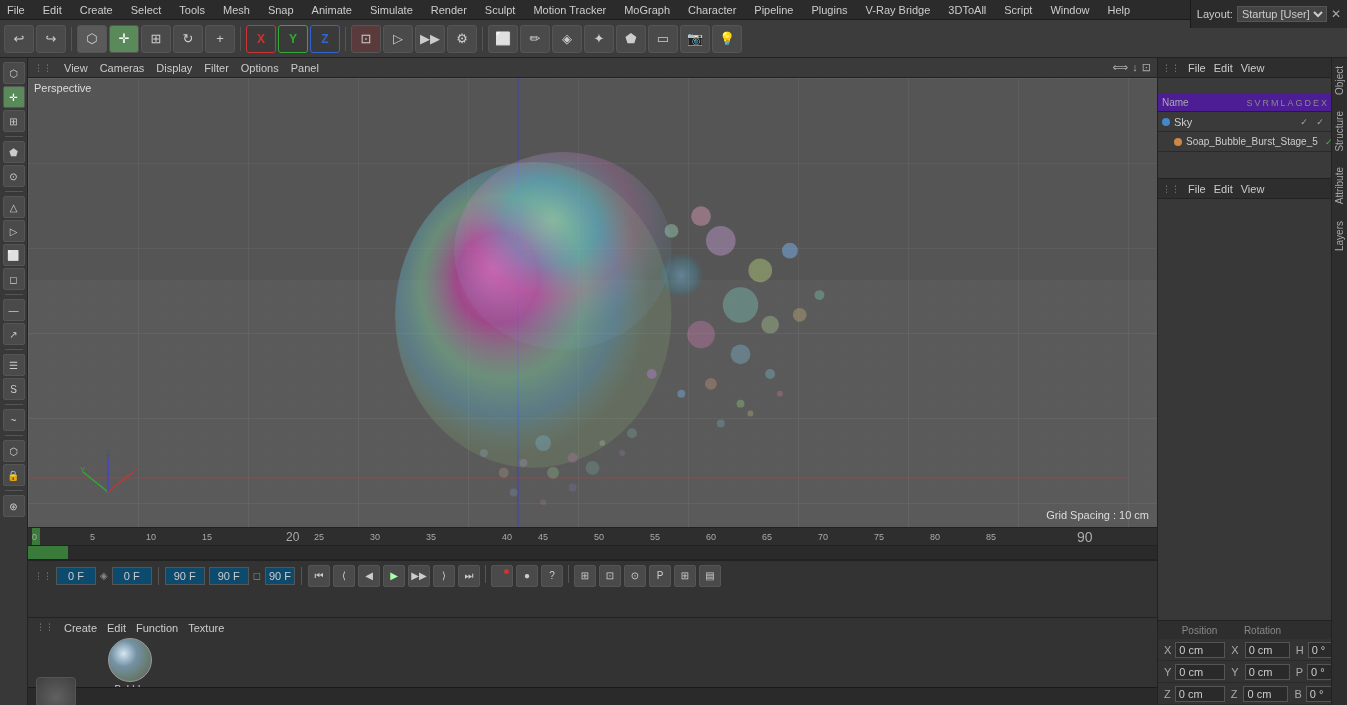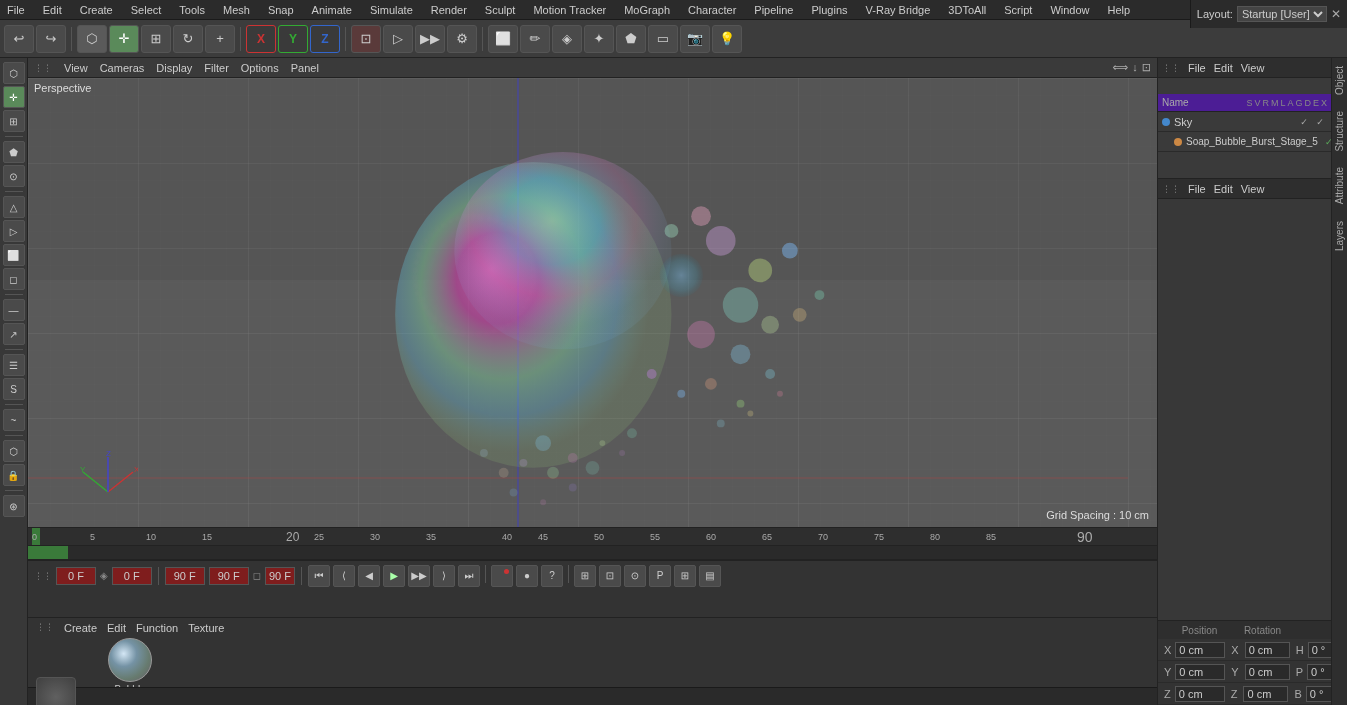--- a/index.html
+++ b/index.html
@@ -42,21 +42,21 @@
 
     
     #bubble-svg { position: absolute; top: 0; left: 0; width: 100%; height: 100%; }
 
     
     #timeline { height: 90px; background: #333; border-top: 1px solid #222; }
     #timeline-ruler { height: 18px; background: #2e2e2e; border-bottom: 1px solid #222; display: flex; align-items: center; padding: 0 8px; position: relative; }
     #timeline-track { height: 14px; background: #2a2a2a; border-bottom: 1px solid #222; position: relative; }
     #timeline-green-bar { position: absolute; left: 0; top: 0; height: 100%; background: #3a7a3a; width: 40px; }
     #playback-bar { display: flex; align-items: center; height: 30px; background: #333; border-top: 1px solid #222; padding: 0 6px; gap: 4px; }
-    .pb-input { width: 40px; height: 18px; background: #7f1d1d; border: 1px solid #555; color: #ccc; font-size: 11px; text-align: center; padding: 0 2px; }
+    .pb-input { width: 40px; height: 18px; background: #0c4a6e; border: 1px solid #555; color: #ccc; font-size: 11px; text-align: center; padding: 0 2px; }
     .pb-sep { width: 1px; height: 18px; background: #555; margin: 0 2px; }
     #timeline-icons { display: flex; gap: 3px; margin-left: auto; }
     .tl-icon { width: 22px; height: 22px; background: #4a4a4a; border: 1px solid #555; border-radius: 2px; display: flex; align-items: center; justify-content: center; cursor: pointer; color: #ccc; font-size: 10px; }
     .tl-icon.red-dot { position: relative; }
     .tl-icon.red-dot::after { content: ''; position: absolute; top: 3px; right: 3px; width: 5px; height: 5px; background: #cc3333; border-radius: 50%; }
 
     
     #material-bar { display: flex; align-items: center; height: 28px; background: #333; border-top: 1px solid #222; padding: 0 6px; gap: 8px; }
     #material-bar .mat-menu { font-size: 11px; color: #ccc; cursor: pointer; }
 

